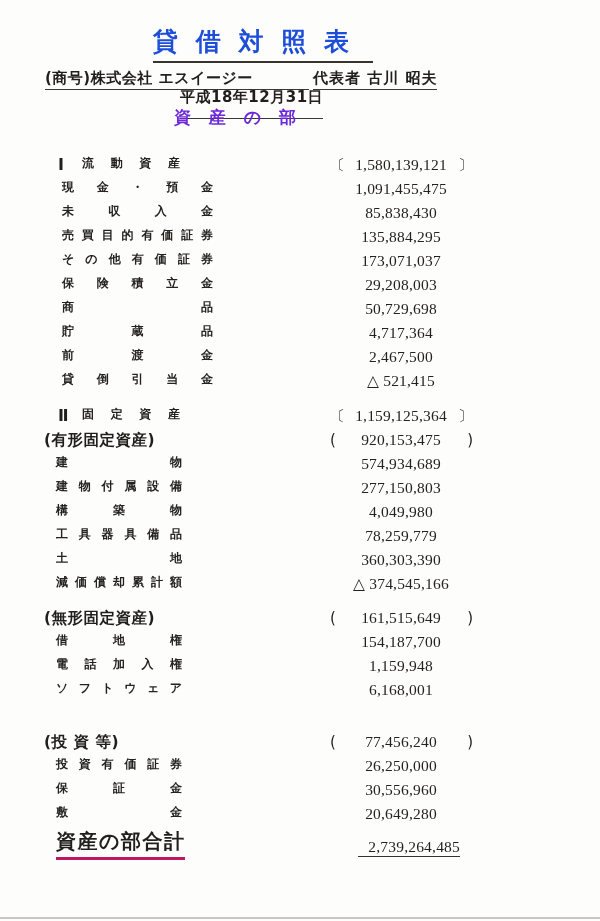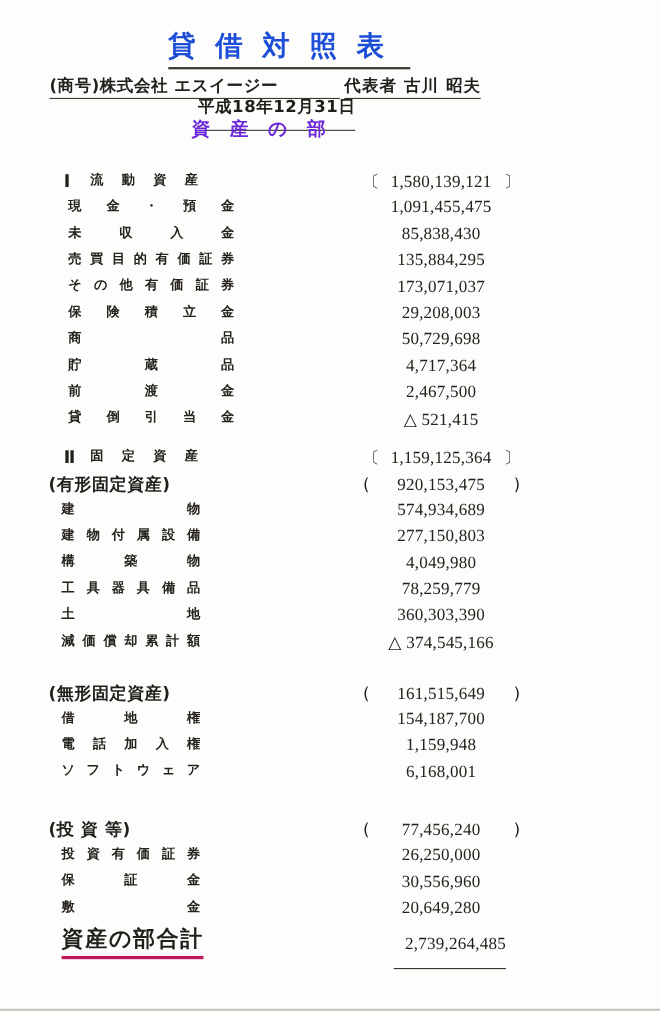--- a/index.html
+++ b/index.html
@@ -29,21 +29,21 @@
   .numeral{position:absolute;left:58px;top:0;width:20px;font-size:16px;font-weight:700;}
   .sec-label{position:absolute;left:82px;top:0;width:98px;font-size:12px;font-weight:700;color:#26231f;}
   .amt{position:absolute;left:330px;top:1px;width:143px;display:flex;align-items:baseline;}
   .amt .open{width:16px;font-size:15px;text-align:left;}
   .amt .num{flex:1;text-align:center;font-family:"Liberation Serif",serif;font-size:15.5px;letter-spacing:.2px;color:#24221e;white-space:nowrap;}
   .amt .close{width:17px;font-size:15px;text-align:right;}
 
   
   .total-row{position:relative;height:60px;}
   .total-label{position:absolute;left:56px;top:0;font-size:20px;font-weight:700;letter-spacing:1.5px;padding-bottom:2px;border-bottom:3px solid #be185d;white-space:nowrap;}
-  .total-value{position:absolute;left:358px;top:10px;width:102px;text-align:right;font-family:"Liberation Serif",serif;font-size:15.5px;letter-spacing:.2px;padding-bottom:12px;border-bottom:1.5px solid #35322d;white-space:nowrap;}
+  .total-value{position:absolute;left:358px;top:10px;width:102px;text-align:right;font-family:"Liberation Serif",serif;font-size:15.5px;letter-spacing:.2px;padding-bottom:0;border-bottom:1.5px solid #35322d;white-space:nowrap;}
 
   .page-bottom-line{position:absolute;left:0;top:917px;width:600px;height:0;border-top:2px solid #c9c6c0;}
 </style>
 </head>
 <body>
 
 <div class="doc-title-wrap">
   <span class="doc-title jp-just">貸借対照表</span>
 </div>
 <div class="company">(商号)株式会社 エスイージー</div>
@@ -191,21 +191,21 @@
       </span>
     </div>
     <div class="row item narrow">
       <span class="item-label jp-just">減価償却累計額</span>
       <span class="amt">
         <span class="open"></span>
         <span class="num">△ 374,545,166</span>
         <span class="close"></span>
       </span>
     </div>
-    <div class="row paren" style="margin-top: 22px;">
+    <div class="row paren" style="margin-top: 10px;">
       <span class="paren-label">(無形固定資産)</span>
       <span class="amt">
         <span class="open">(</span>
         <span class="num">161,515,649</span>
         <span class="close">)</span>
       </span>
     </div>
     <div class="row item narrow">
       <span class="item-label jp-just">借地権</span>
       <span class="amt">

